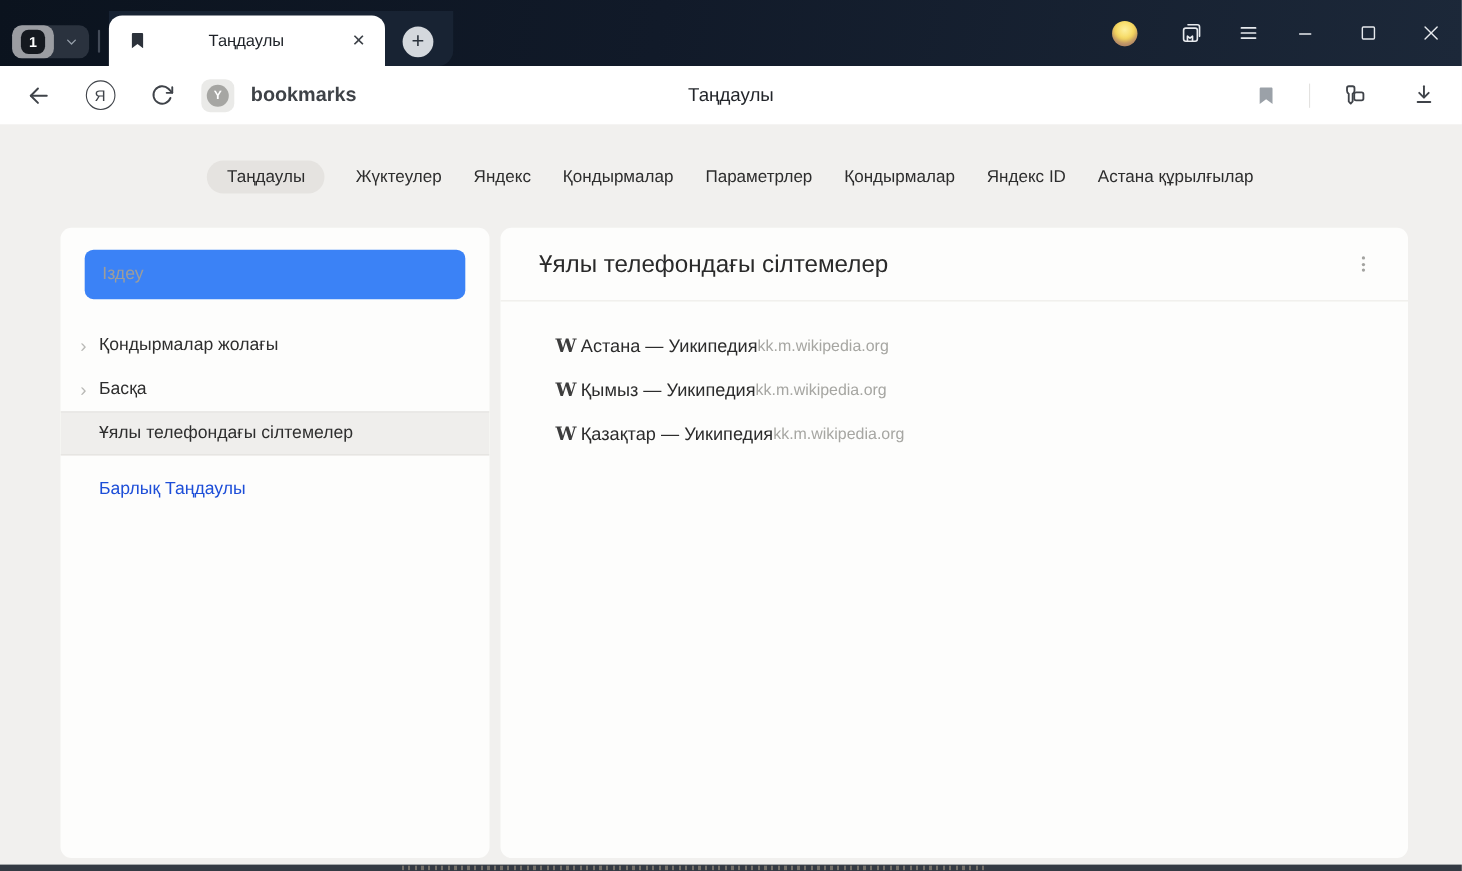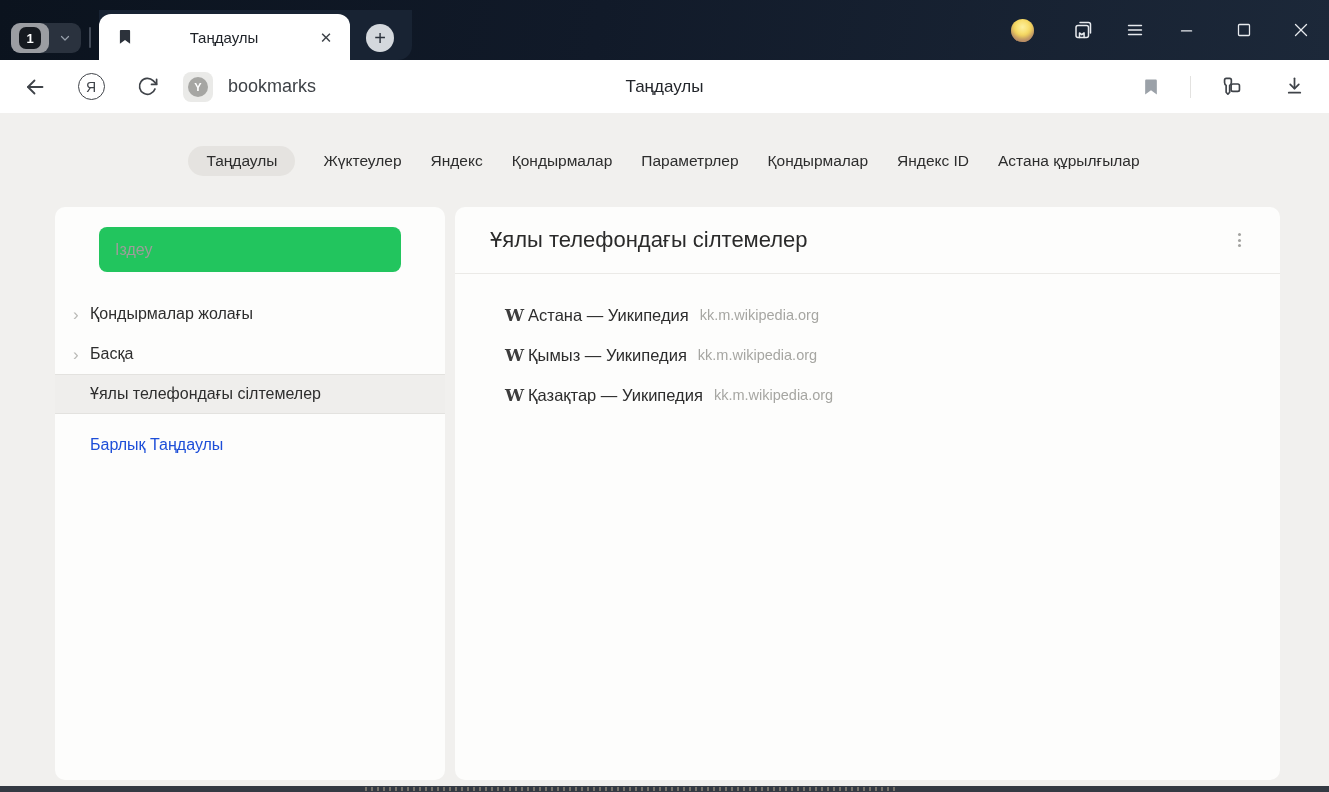--- a/index.html
+++ b/index.html
@@ -78,21 +78,21 @@
   }
   .urlbox { display:flex; align-items:center; margin-left:19px; cursor:text; }
   .url-favicon {
     width:30px; height:30px; background:#eaeae8; border-radius:8px;
     display:flex; align-items:center; justify-content:center;
   }
   .url-favicon-circle {
     width:20px; height:20px; border-radius:50%; background:#a6a6a3; color:#fff;
     font-size:11px; font-weight:bold; display:flex; align-items:center; justify-content:center;
   }
-  .url-text { font-size:18px; color:#3e4247; margin-left:15px; }
+  .url-text { font-size:18px; color:#3e4247; margin-left:15px;font-weight:bold; }
   .page-title-center {
     position:absolute; left:300px; right:300px; text-align:center;
     font-size:17px; color:#23262b; pointer-events:none;
   }
   .toolbar-right { margin-left:auto; display:flex; align-items:center; }
   .toolbar-right .nav-icon-btn { margin-left:22px; }
   .tb-sep { width:1px; height:22px; background:#e3e2e0; margin-left:22px; }
 
   
   .content { position:relative; height:679px; }
@@ -100,22 +100,22 @@
   .nav-tab { font-size:15.5px; color:#2d2d2d; padding:6px 1px; cursor:pointer; white-space:nowrap; }
   .nav-tab.active { background:#e5e3e0; border-radius:16px; padding:6px 18px; }
 
   .cards { display:flex; gap:10px; margin:31px 49px 0 55px; height:573px; }
 
   .sidebar-card {
     width:390px; flex-shrink:0; background:#fdfdfc; border-radius:10px;
     padding-top:20px; overflow:hidden;
   }
   .search-input {
-    display:block; width:302px; height:45px; margin:0 auto;
-    background:#22c55e; border:none; border-radius:8px;
+    display:block; width:346px; height:45px; margin:0 auto;
+    background:#3b82f6; border:none; border-radius:8px;
     font-size:16px; padding:0 16px; color:#333; font-family:inherit; outline:none;
   }
   .search-input::placeholder { color:#9d9d9a; }
   .folder-list { margin-top:22px; }
   .folder-row {
     height:40px; display:flex; align-items:center; padding-left:18px;
     font-size:16px; color:#2e2e2e; cursor:pointer;
   }
   .folder-chevron { width:17px; color:#b9b9b6; font-size:17px; line-height:1; }
   .folder-row.selected {
@@ -135,21 +135,21 @@
   .kebab { width:22px; padding:2px 0; cursor:pointer; }
   .kebab i { display:block; width:3px; height:3px; border-radius:50%; background:#a3a3a0; margin:2.5px auto; }
 
   .bookmark-list { padding-top:21px; }
   .bookmark-row { height:40px; display:flex; align-items:center; padding-left:50px; cursor:pointer; }
   .bm-fav {
     width:22px; font-family:"DejaVu Serif", serif; font-weight:bold;
     font-size:17px; color:#3d3d3d;
   }
   .bm-title { font-size:16.5px; color:#2c2c2c; margin-left:1px; white-space:nowrap; }
-  .bm-url { font-size:14.5px; color:#a6a6a2; margin-left:11px; white-space:nowrap; }
+  .bm-url { font-size:14.5px; color:#a6a6a2; white-space:nowrap; }
 
   .taskbar-strip {
     position:absolute; bottom:0; left:0; width:100%; height:6px;
     background:#343a43; overflow:hidden;
   }
   .taskbar-dots {
     position:absolute; left:365px; top:1px; width:530px; height:4px; opacity:.75;
     background:repeating-linear-gradient(90deg,#8a8275 0 2px, transparent 2px 6px);
   }
 </style>

